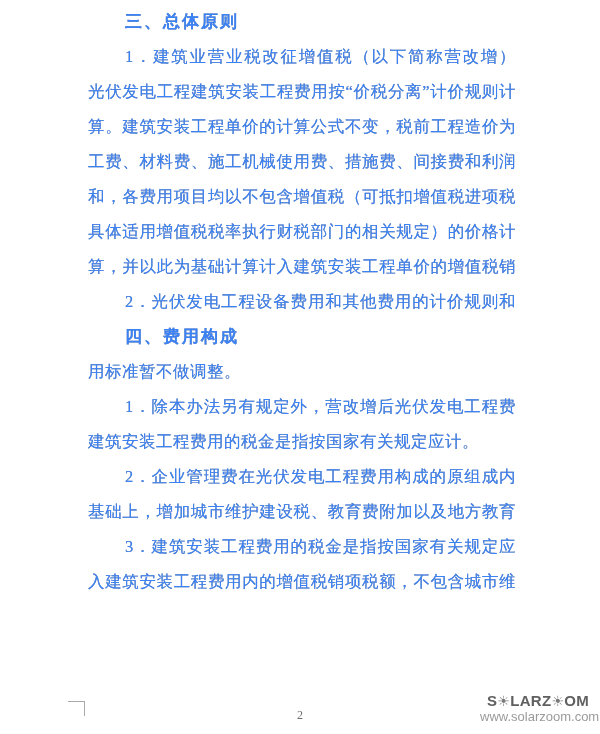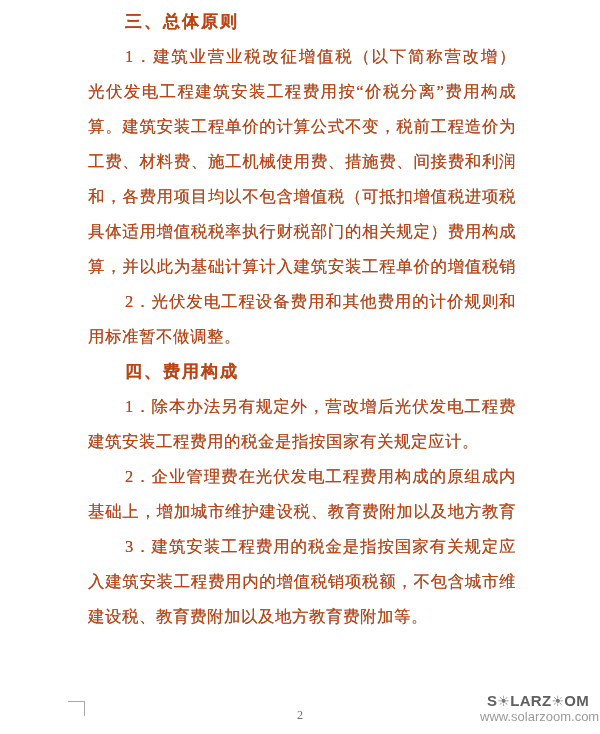--- a/index.html
+++ b/index.html
@@ -14,21 +14,21 @@
   .textcol {
     position: absolute;
     left: 88px;
     top: 4px;
     width: 428px;
   }
   .line {
     height: 35px;
     line-height: 35px;
     font-size: 16.5px;
-    color: #c2410c;
+    color: #3b82f6;
     letter-spacing: 0.5px;
     overflow: hidden;
     text-shadow: 0 0 0.5px rgba(40,40,40,0.55);
   }
   .line.full, .line.first {
     text-align: justify;
     text-align-last: justify;
   }
   .line.end, .line.heading {
     text-align: left;
@@ -91,36 +91,35 @@
   }
 </style>
 </head>
 <body>
 
 <div class="page">
 
   <div class="textcol">
       <div class="line heading">三、总体原则</div>
       <div class="line first">1．建筑业营业税改征增值税（以下简称营改增）后，</div>
-      <div class="line full">光伏发电工程建筑安装工程费用按“价税分离”费用构成</div>
+      <div class="line full">光伏发电工程建筑安装工程费用按“价税分离”计价规则计</div>
       <div class="line full">算。建筑安装工程单价的计算公式不变，税前工程造价为人</div>
       <div class="line full">工费、材料费、施工机械使用费、措施费、间接费和利润之</div>
       <div class="line full">和，各费用项目均以不包含增值税（可抵扣增值税进项税额，</div>
-      <div class="line full">具体适用增值税税率执行财税部门的相关规定）费用构成</div>
+      <div class="line full">具体适用增值税税率执行财税部门的相关规定）的价格计</div>
       <div class="line full">算，并以此为基础计算计入建筑安装工程单价的增值税销项</div>
       <div class="line first">2．光伏发电工程设备费用和其他费用的计价规则和费</div>
+      <div class="line heading">四、费用构成</div>
       <div class="line end">用标准暂不做调整。</div>
-      <div class="line heading">四、费用构成</div>
       <div class="line first">1．除本办法另有规定外，营改增后光伏发电工程费用</div>
       <div class="line end">建筑安装工程费用的税金是指按国家有关规定应计。</div>
       <div class="line first">2．企业管理费在光伏发电工程费用构成的原组成内容</div>
       <div class="line full">基础上，增加城市维护建设税、教育费附加以及地方教育费</div>
       <div class="line first">3．建筑安装工程费用的税金是指按国家有关规定应计</div>
       <div class="line full">入建筑安装工程费用内的增值税销项税额，不包含城市维护</div>
-      <div class="line end">建设税、教育费附加以及地方教育费附加等。</div>
     </div>
 
   <div class="corner-mark"></div>
 
   <div class="pagenum">2</div>
 
   <div class="watermark">
     <div class="logo-line"><span>S</span><span class="sun-icon">☀</span><span>LARZ</span><span class="sun-icon">☀</span><span>OM</span></div>
     <div class="logo-url">www.solarzoom.com</div>
   </div>

